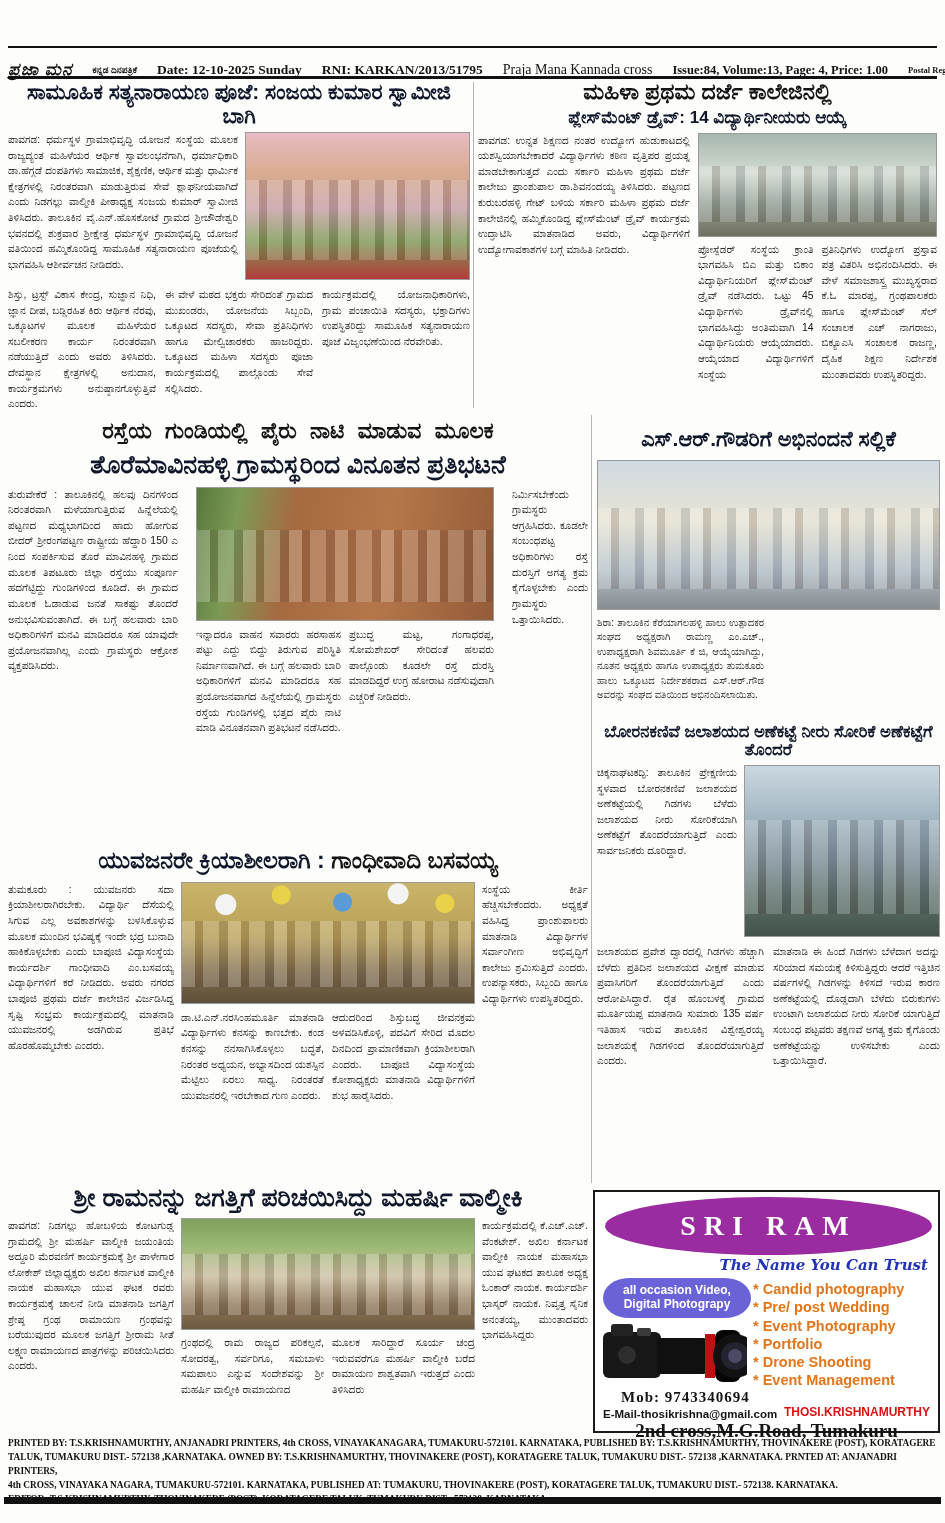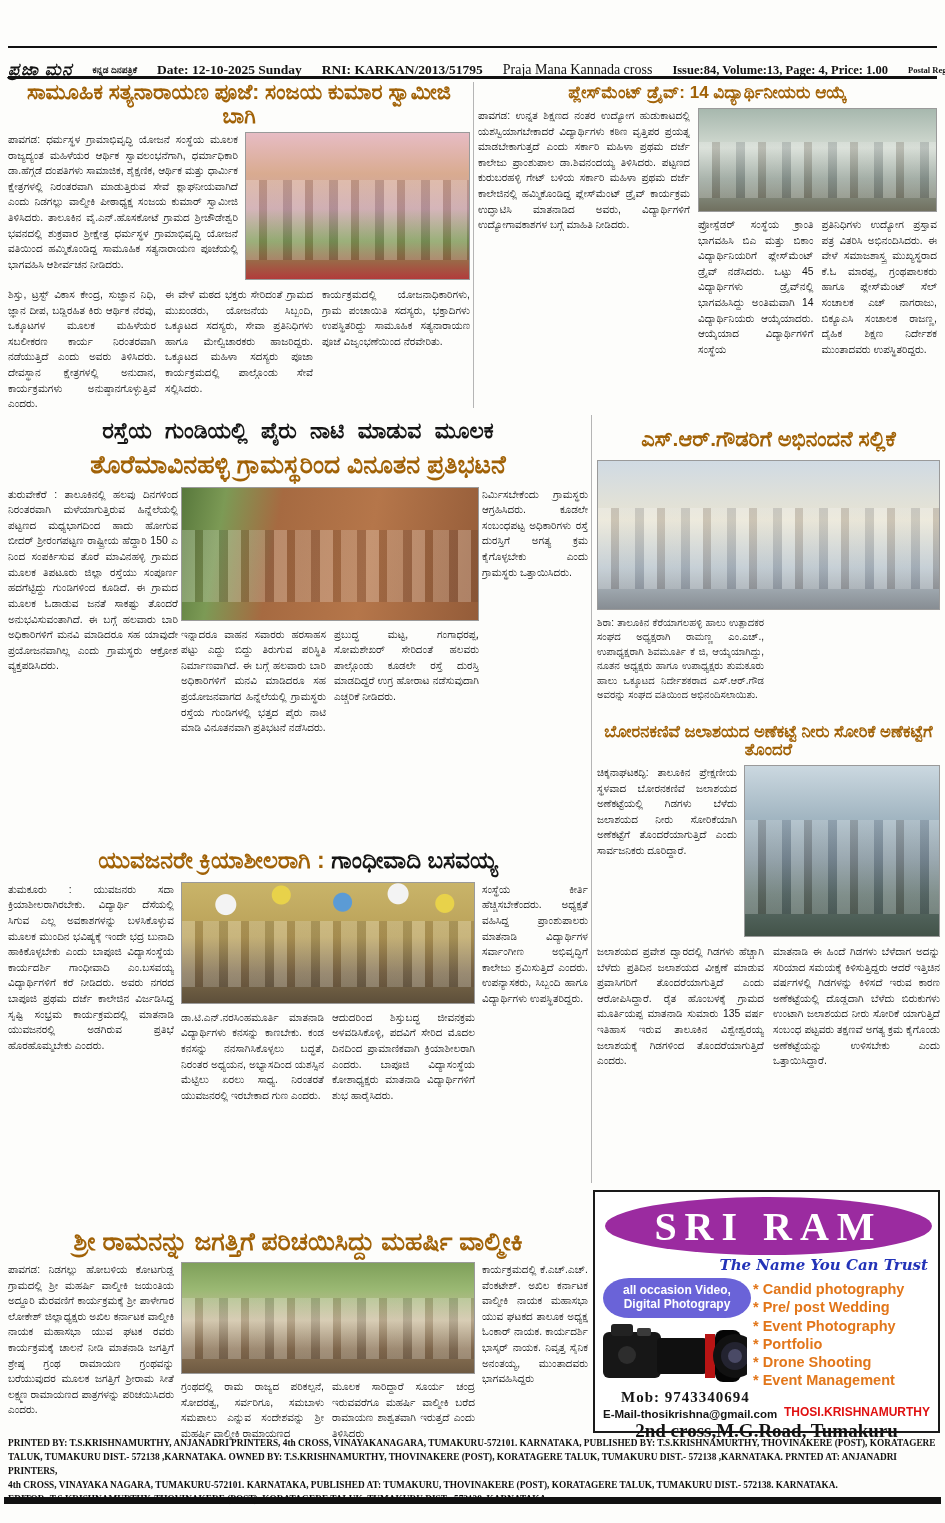--- a/index.html
+++ b/index.html
@@ -15,21 +15,21 @@
          display:flex; align-items:center; gap:20px; white-space:nowrap;margin-top:9px; }
   .masthead { font-weight:bold; font-size:17px; font-style:italic; letter-spacing:1px; }
   .masthead-sub { font-size:9px; font-weight:bold; }
   .hdr-date, .hdr-rni { font-family:"Liberation Serif",serif; font-weight:bold; font-size:13.5px; }
   .hdr-paper { font-family:"Liberation Serif",serif; font-size:14px; }
   .hdr-issue { font-family:"Liberation Serif",serif; font-weight:bold; font-size:12.5px; }
   .hdr-postal { font-family:"Liberation Serif",serif; font-weight:bold; font-size:8.5px; }
   
   .art { position:absolute; }
   .hl { text-align:center; font-weight:bold; line-height:1.12; }
-  .hl .red { color:#a16207; }
+  .hl .red { color:#0f172a; }
   .hl .blk { color:#151515; }
   .bodytxt { font-size:10.4px; line-height:1.5; text-align:justify; overflow:hidden;
              word-break:break-word; }
   .cap { font-size:10px; line-height:1.45; text-align:justify; overflow:hidden; }
   .photo { position:relative; border:1px solid #9a9a9a; overflow:hidden; }
   .photo::after { content:""; position:absolute; inset:0;
      background:repeating-linear-gradient(90deg, rgba(255,255,255,.28) 0 13px,
         rgba(70,45,35,.22) 13px 21px, rgba(235,235,235,.25) 21px 37px, rgba(40,40,60,.18) 37px 46px);
      top:32%; height:55%; opacity:.8; }
   .vline { position:absolute; width:1px; background:#b5b5b5; }
@@ -46,21 +46,21 @@
       radial-gradient(circle 11px at 74% 9%,  #f3f3f3 0 10px, transparent 11px),
       radial-gradient(circle 10px at 90% 17%, #e8d24a 0 9px, transparent 10px),
       linear-gradient(180deg,#c9b469 0%,#b9a058 45%,#7d6a4a 75%,#5d4f3a 100%); }
   .ph-valmiki{ background:linear-gradient(180deg,#7fa05a 0%,#9ab873 24%,#cdbfa0 52%,#8b7355 78%,#6e5a42 100%); }
   
   .ad { position:absolute; left:593px; top:1190px; width:347px; height:243px;
         background:#fff; border:2px solid #1a1a1a; }
   .ad-oval { position:absolute; left:10px; top:5px; width:327px; height:58px; background:#9b2ba0;
              border-radius:50%; display:flex; align-items:center; justify-content:center; }
   .ad-title { color:#fff; font-family:"Liberation Serif",serif; font-weight:bold;
-              font-size:40px; letter-spacing:8px; }
+              font-size:28px; letter-spacing:8px; }
   .ad-tag { position:absolute; right:10px; top:64px; color:#2333b8; font-family:"DejaVu Serif",serif;
             font-style:italic; font-weight:bold; font-size:15px; }
   .ad-badge { position:absolute; left:8px; top:86px; width:148px; height:40px; background:#6a63d8;
               border-radius:26px/20px; color:#fff; font-weight:bold; font-size:12px;
               display:flex; align-items:center; justify-content:center; text-align:center; line-height:1.15; padding:2px 8px; }
   .ad-list { position:absolute; left:158px; top:88px; width:185px; color:#e2761a;
              font-weight:bold; font-size:14.5px; line-height:1.26; }
   .ad-list div { white-space:nowrap; }
   .ad-cam { position:absolute; left:2px; top:126px; }
   .ad-mob { position:absolute; left:26px; top:197px; font-family:"Liberation Serif",serif;
@@ -105,20 +105,23 @@
       <div class="photo ph-pooja" style="height:148px;"></div>
     </div>
     <div style="display:grid; grid-template-columns:1fr 1fr 1fr; gap:9px; margin-top:7px;">
       <div class="bodytxt" style="height:152px;">ಶಿಸ್ತು, ಟ್ರಸ್ಟ್ ವಿಕಾಸ ಕೇಂದ್ರ, ಸುಜ್ಞಾನ ನಿಧಿ, ಜ್ಞಾನ ದೀಪ, ಬಡ್ಡಿರಹಿತ ಕಿರು ಆರ್ಥಿಕ ನೆರವು, ಒಕ್ಕೂಟಗಳ ಮೂಲಕ ಮಹಿಳೆಯರ ಸಬಲೀಕರಣ ಕಾರ್ಯ ನಿರಂತರವಾಗಿ ನಡೆಯುತ್ತಿದೆ ಎಂದು ಅವರು ತಿಳಿಸಿದರು. ದೇವಸ್ಥಾನ ಕ್ಷೇತ್ರಗಳಲ್ಲಿ ಅನುದಾನ, ಕಾರ್ಯಕ್ರಮಗಳು ಅನುಷ್ಠಾನಗೊಳ್ಳುತ್ತಿವೆ ಎಂದರು.</div>
       <div class="bodytxt" style="height:152px;">ಈ ವೇಳೆ ಮಠದ ಭಕ್ತರು ಸೇರಿದಂತೆ ಗ್ರಾಮದ ಮುಖಂಡರು, ಯೋಜನೆಯ ಸಿಬ್ಬಂದಿ, ಒಕ್ಕೂಟದ ಸದಸ್ಯರು, ಸೇವಾ ಪ್ರತಿನಿಧಿಗಳು ಹಾಗೂ ಮೇಲ್ವಿಚಾರಕರು ಹಾಜರಿದ್ದರು. ಒಕ್ಕೂಟದ ಮಹಿಳಾ ಸದಸ್ಯರು ಪೂಜಾ ಕಾರ್ಯಕ್ರಮದಲ್ಲಿ ಪಾಲ್ಗೊಂಡು ಸೇವೆ ಸಲ್ಲಿಸಿದರು.</div>
       <div class="bodytxt" style="height:152px;">ಕಾರ್ಯಕ್ರಮದಲ್ಲಿ ಯೋಜನಾಧಿಕಾರಿಗಳು, ಗ್ರಾಮ ಪಂಚಾಯಿತಿ ಸದಸ್ಯರು, ಭಕ್ತಾದಿಗಳು ಉಪಸ್ಥಿತರಿದ್ದು ಸಾಮೂಹಿಕ ಸತ್ಯನಾರಾಯಣ ಪೂಜೆ ವಿಜೃಂಭಣೆಯಿಂದ ನೆರವೇರಿತು.</div>
     </div>
   </div>
 
   <div class="art" style="left:478px; top:80px; width:459px; height:330px;">
+    <div class="hl" style="font-size:22px;">
+      <span class="blk">ಮಹಿಳಾ ಪ್ರಥಮ ದರ್ಜೆ ಕಾಲೇಜಿನಲ್ಲಿ</span>
+    </div>
     <div class="hl" style="font-size:17px; margin-top:3px;">
       <span class="red">ಪ್ಲೇಸ್‌ಮೆಂಟ್ ಡ್ರೈವ್: 14 ವಿದ್ಯಾರ್ಥಿನೀಯರು ಆಯ್ಕೆ</span>
     </div>
     <div style="display:grid; grid-template-columns:212px 1fr; gap:8px; margin-top:6px;">
       <div class="bodytxt" style="height:258px;">ಪಾವಗಡ: ಉನ್ನತ ಶಿಕ್ಷಣದ ನಂತರ ಉದ್ಯೋಗ ಹುಡುಕಾಟದಲ್ಲಿ ಯಶಸ್ವಿಯಾಗಬೇಕಾದರೆ ವಿದ್ಯಾರ್ಥಿಗಳು ಕಠಿಣ ವೃತ್ತಿಪರ ಪ್ರಯತ್ನ ಮಾಡಬೇಕಾಗುತ್ತದೆ ಎಂದು ಸರ್ಕಾರಿ ಮಹಿಳಾ ಪ್ರಥಮ ದರ್ಜೆ ಕಾಲೇಜು ಪ್ರಾಂಶುಪಾಲ ಡಾ.ಶಿವನಂದಯ್ಯ ತಿಳಿಸಿದರು. ಪಟ್ಟಣದ ಕುರುಬರಹಳ್ಳಿ ಗೇಟ್ ಬಳಿಯ ಸರ್ಕಾರಿ ಮಹಿಳಾ ಪ್ರಥಮ ದರ್ಜೆ ಕಾಲೇಜಿನಲ್ಲಿ ಹಮ್ಮಿಕೊಂಡಿದ್ದ ಪ್ಲೇಸ್‌ಮೆಂಟ್ ಡ್ರೈವ್ ಕಾರ್ಯಕ್ರಮ ಉದ್ಘಾಟಿಸಿ ಮಾತನಾಡಿದ ಅವರು, ವಿದ್ಯಾರ್ಥಿಗಳಿಗೆ ಉದ್ಯೋಗಾವಕಾಶಗಳ ಬಗ್ಗೆ ಮಾಹಿತಿ ನೀಡಿದರು.</div>
       <div>
         <div class="photo ph-place" style="height:104px;"></div>
         <div style="display:grid; grid-template-columns:1fr 1fr; gap:8px; margin-top:5px;">
           <div class="bodytxt" style="height:148px;">ಪ್ರೋಸ್ಪೆಡರ್ ಸಂಸ್ಥೆಯ ಕ್ರಾಂತಿ ಭಾಗವಹಿಸಿ ಬಿಎ ಮತ್ತು ಬಿಕಾಂ ವಿದ್ಯಾರ್ಥಿನಿಯರಿಗೆ ಪ್ಲೇಸ್‌ಮೆಂಟ್ ಡ್ರೈವ್ ನಡೆಸಿದರು. ಒಟ್ಟು 45 ವಿದ್ಯಾರ್ಥಿಗಳು ಡ್ರೈವ್‌ನಲ್ಲಿ ಭಾಗವಹಿಸಿದ್ದು ಅಂತಿಮವಾಗಿ 14 ವಿದ್ಯಾರ್ಥಿನಿಯರು ಆಯ್ಕೆಯಾದರು. ಆಯ್ಕೆಯಾದ ವಿದ್ಯಾರ್ಥಿಗಳಿಗೆ ಸಂಸ್ಥೆಯ</div>
           <div class="bodytxt" style="height:148px;">ಪ್ರತಿನಿಧಿಗಳು ಉದ್ಯೋಗ ಪ್ರಸ್ತಾವ ಪತ್ರ ವಿತರಿಸಿ ಅಭಿನಂದಿಸಿದರು. ಈ ವೇಳೆ ಸಮಾಜಶಾಸ್ತ್ರ ಮುಖ್ಯಸ್ಥರಾದ ಕೆ.ಓ ಮಾರಪ್ಪ, ಗ್ರಂಥಪಾಲಕರು ಹಾಗೂ ಪ್ಲೇಸ್‌ಮೆಂಟ್ ಸೆಲ್ ಸಂಚಾಲಕ ಎಚ್ ನಾಗರಾಜು, ಬಿಕ್ಯೂಎಸಿ ಸಂಚಾಲಕ ರಾಜಣ್ಣ, ದೈಹಿಕ ಶಿಕ್ಷಣ ನಿರ್ದೇಶಕ ಮುಂತಾದವರು ಉಪಸ್ಥಿತರಿದ್ದರು.</div>
@@ -127,21 +130,21 @@
     </div>
   </div>
 
   <div class="art" style="left:8px; top:415px; width:580px; height:430px;">
     <div class="hl" style="font-size:22px; margin-top:6px;font-family:Liberation Mono, monospace;">
       <span class="blk">ರಸ್ತೆಯ ಗುಂಡಿಯಲ್ಲಿ ಪೈರು ನಾಟಿ ಮಾಡುವ ಮೂಲಕ</span>
     </div>
     <div class="hl" style="font-size:25px; margin-top:4px;">
       <span class="red">ತೊರೆಮಾವಿನಹಳ್ಳಿ ಗ್ರಾಮಸ್ಥರಿಂದ ವಿನೂತನ ಪ್ರತಿಭಟನೆ</span>
     </div>
-    <div style="display:grid; grid-template-columns:170px 298px 1fr; gap:3px; margin-top:9px;">
+    <div style="display:grid; grid-template-columns:170px 298px 1fr; gap:18px; margin-top:9px;">
       <div class="bodytxt" style="height:348px;">ತುರುವೇಕೆರೆ : ತಾಲೂಕಿನಲ್ಲಿ ಹಲವು ದಿನಗಳಿಂದ ನಿರಂತರವಾಗಿ ಮಳೆಯಾಗುತ್ತಿರುವ ಹಿನ್ನೆಲೆಯಲ್ಲಿ ಪಟ್ಟಣದ ಮಧ್ಯಭಾಗದಿಂದ ಹಾದು ಹೋಗುವ ಬೀದರ್ ಶ್ರೀರಂಗಪಟ್ಟಣ ರಾಷ್ಟ್ರೀಯ ಹೆದ್ದಾರಿ 150 ಎ ನಿಂದ ಸಂಪರ್ಕಿಸುವ ತೊರೆ ಮಾವಿನಹಳ್ಳಿ ಗ್ರಾಮದ ಮೂಲಕ ತಿಪಟೂರು ಜಿಲ್ಲಾ ರಸ್ತೆಯು ಸಂಪೂರ್ಣ ಹದಗೆಟ್ಟಿದ್ದು ಗುಂಡಿಗಳಿಂದ ಕೂಡಿದೆ. ಈ ಗ್ರಾಮದ ಮೂಲಕ ಓಡಾಡುವ ಜನತೆ ಸಾಕಷ್ಟು ತೊಂದರೆ ಅನುಭವಿಸುವಂತಾಗಿದೆ. ಈ ಬಗ್ಗೆ ಹಲವಾರು ಬಾರಿ ಅಧಿಕಾರಿಗಳಿಗೆ ಮನವಿ ಮಾಡಿದರೂ ಸಹ ಯಾವುದೇ ಪ್ರಯೋಜನವಾಗಿಲ್ಲ ಎಂದು ಗ್ರಾಮಸ್ಥರು ಆಕ್ರೋಶ ವ್ಯಕ್ತಪಡಿಸಿದರು.</div>
       <div>
         <div class="photo ph-road" style="height:134px;"></div>
         <div style="display:grid; grid-template-columns:1fr 1fr; gap:8px; margin-top:6px;">
           <div class="bodytxt" style="height:202px;">ಇನ್ನಾದರೂ ವಾಹನ ಸವಾರರು ಹರಸಾಹಸ ಪಟ್ಟು ಎದ್ದು ಬಿದ್ದು ತಿರುಗುವ ಪರಿಸ್ಥಿತಿ ನಿರ್ಮಾಣವಾಗಿದೆ. ಈ ಬಗ್ಗೆ ಹಲವಾರು ಬಾರಿ ಅಧಿಕಾರಿಗಳಿಗೆ ಮನವಿ ಮಾಡಿದರೂ ಸಹ ಪ್ರಯೋಜನವಾಗದ ಹಿನ್ನೆಲೆಯಲ್ಲಿ ಗ್ರಾಮಸ್ಥರು ರಸ್ತೆಯ ಗುಂಡಿಗಳಲ್ಲಿ ಭತ್ತದ ಪೈರು ನಾಟಿ ಮಾಡಿ ವಿನೂತನವಾಗಿ ಪ್ರತಿಭಟನೆ ನಡೆಸಿದರು.</div>
           <div class="bodytxt" style="height:202px;">ಪ್ರಬುದ್ಧ ಮಟ್ಟ, ಗಂಗಾಧರಪ್ಪ, ಸೋಮಶೇಖರ್ ಸೇರಿದಂತೆ ಹಲವರು ಪಾಲ್ಗೊಂಡು ಕೂಡಲೇ ರಸ್ತೆ ದುರಸ್ತಿ ಮಾಡದಿದ್ದರೆ ಉಗ್ರ ಹೋರಾಟ ನಡೆಸುವುದಾಗಿ ಎಚ್ಚರಿಕೆ ನೀಡಿದರು.</div>
         </div>
       </div>
       <div class="bodytxt" style="height:348px;">ನಿರ್ಮಿಸಬೇಕೆಂದು ಗ್ರಾಮಸ್ಥರು ಆಗ್ರಹಿಸಿದರು. ಕೂಡಲೇ ಸಂಬಂಧಪಟ್ಟ ಅಧಿಕಾರಿಗಳು ರಸ್ತೆ ದುರಸ್ತಿಗೆ ಅಗತ್ಯ ಕ್ರಮ ಕೈಗೊಳ್ಳಬೇಕು ಎಂದು ಗ್ರಾಮಸ್ಥರು ಒತ್ತಾಯಿಸಿದರು.</div>
     </div>
@@ -181,21 +184,21 @@
         <div class="photo ph-gandhi" style="height:122px;"></div>
         <div style="display:grid; grid-template-columns:1fr 1fr; gap:8px; margin-top:6px;">
           <div class="bodytxt" style="height:154px;">ಡಾ.ಟಿ.ಎನ್.ನರಸಿಂಹಮೂರ್ತಿ ಮಾತನಾಡಿ ವಿದ್ಯಾರ್ಥಿಗಳು ಕನಸನ್ನು ಕಾಣಬೇಕು. ಕಂಡ ಕನಸನ್ನು ನನಸಾಗಿಸಿಕೊಳ್ಳಲು ಬದ್ಧತೆ, ನಿರಂತರ ಅಧ್ಯಯನ, ಅಭ್ಯಾಸದಿಂದ ಯಶಸ್ಸಿನ ಮೆಟ್ಟಿಲು ಏರಲು ಸಾಧ್ಯ. ನಿರಂತರತೆ ಯುವಜನರಲ್ಲಿ ಇರಬೇಕಾದ ಗುಣ ಎಂದರು.</div>
           <div class="bodytxt" style="height:154px;">ಆದುದರಿಂದ ಶಿಸ್ತುಬದ್ಧ ಜೀವನಕ್ರಮ ಅಳವಡಿಸಿಕೊಳ್ಳಿ, ಪದವಿಗೆ ಸೇರಿದ ಮೊದಲ ದಿನದಿಂದ ಪ್ರಾಮಾಣಿಕವಾಗಿ ಕ್ರಿಯಾಶೀಲರಾಗಿ ಎಂದರು. ಬಾಪೂಜಿ ವಿದ್ಯಾಸಂಸ್ಥೆಯ ಕೋಶಾಧ್ಯಕ್ಷರು ಮಾತನಾಡಿ ವಿದ್ಯಾರ್ಥಿಗಳಿಗೆ ಶುಭ ಹಾರೈಸಿದರು.</div>
         </div>
       </div>
       <div class="bodytxt" style="height:288px;">ಸಂಸ್ಥೆಯ ಕೀರ್ತಿ ಹೆಚ್ಚಿಸಬೇಕೆಂದರು. ಅಧ್ಯಕ್ಷತೆ ವಹಿಸಿದ್ದ ಪ್ರಾಂಶುಪಾಲರು ಮಾತನಾಡಿ ವಿದ್ಯಾರ್ಥಿಗಳ ಸರ್ವಾಂಗೀಣ ಅಭಿವೃದ್ಧಿಗೆ ಕಾಲೇಜು ಶ್ರಮಿಸುತ್ತಿದೆ ಎಂದರು. ಉಪನ್ಯಾಸಕರು, ಸಿಬ್ಬಂದಿ ಹಾಗೂ ವಿದ್ಯಾರ್ಥಿಗಳು ಉಪಸ್ಥಿತರಿದ್ದರು.</div>
     </div>
   </div>
 
-  <div class="art" style="left:8px; top:1227px; width:580px; height:250px;">
+  <div class="art" style="left:8px; top:1183px; width:580px; height:250px;">
     <div class="hl" style="font-size:25px;">
       <span class="red">ಶ್ರೀ ರಾಮನನ್ನು ಜಗತ್ತಿಗೆ ಪರಿಚಯಿಸಿದ್ದು ಮಹರ್ಷಿ ವಾಲ್ಮೀಕಿ</span>
     </div>
     <div style="display:grid; grid-template-columns:166px 294px 1fr; gap:7px; margin-top:7px;">
       <div class="bodytxt" style="height:206px;">ಪಾವಗಡ: ನಿಡಗಲ್ಲು ಹೋಬಳಿಯ ಕೋಟಗುಡ್ಡ ಗ್ರಾಮದಲ್ಲಿ ಶ್ರೀ ಮಹರ್ಷಿ ವಾಲ್ಮೀಕಿ ಜಯಂತಿಯ ಅದ್ದೂರಿ ಮೆರವಣಿಗೆ ಕಾರ್ಯಕ್ರಮಕ್ಕೆ ಶ್ರೀ ಪಾಳೇಗಾರ ಲೋಕೇಶ್ ಜಿಲ್ಲಾಧ್ಯಕ್ಷರು ಅಖಿಲ ಕರ್ನಾಟಕ ವಾಲ್ಮೀಕಿ ನಾಯಕ ಮಹಾಸಭಾ ಯುವ ಘಟಕ ರವರು ಕಾರ್ಯಕ್ರಮಕ್ಕೆ ಚಾಲನೆ ನೀಡಿ ಮಾತನಾಡಿ ಜಗತ್ತಿಗೆ ಶ್ರೇಷ್ಠ ಗ್ರಂಥ ರಾಮಾಯಣ ಗ್ರಂಥವನ್ನು ಬರೆಯುವುದರ ಮೂಲಕ ಜಗತ್ತಿಗೆ ಶ್ರೀರಾಮ ಸೀತೆ ಲಕ್ಷ್ಮಣ ರಾಮಾಯಣದ ಪಾತ್ರಗಳನ್ನು ಪರಿಚಯಿಸಿದರು ಎಂದರು.</div>
       <div>
         <div class="photo ph-valmiki" style="height:112px;"></div>
         <div style="display:grid; grid-template-columns:1fr 1fr; gap:8px; margin-top:5px;">
           <div class="bodytxt" style="height:84px;">ಗ್ರಂಥದಲ್ಲಿ ರಾಮ ರಾಜ್ಯದ ಪರಿಕಲ್ಪನೆ, ಸೋದರತ್ವ, ಸರ್ವರಿಗೂ, ಸಮಬಾಳು ಸಮಪಾಲು ಎನ್ನುವ ಸಂದೇಶವನ್ನು ಶ್ರೀ ಮಹರ್ಷಿ ವಾಲ್ಮೀಕಿ ರಾಮಾಯಣದ</div>
           <div class="bodytxt" style="height:84px;">ಮೂಲಕ ಸಾರಿದ್ದಾರೆ ಸೂರ್ಯ ಚಂದ್ರ ಇರುವವರೆಗೂ ಮಹರ್ಷಿ ವಾಲ್ಮೀಕಿ ಬರೆದ ರಾಮಾಯಣ ಶಾಶ್ವತವಾಗಿ ಇರುತ್ತದೆ ಎಂದು ತಿಳಿಸಿದರು</div>

